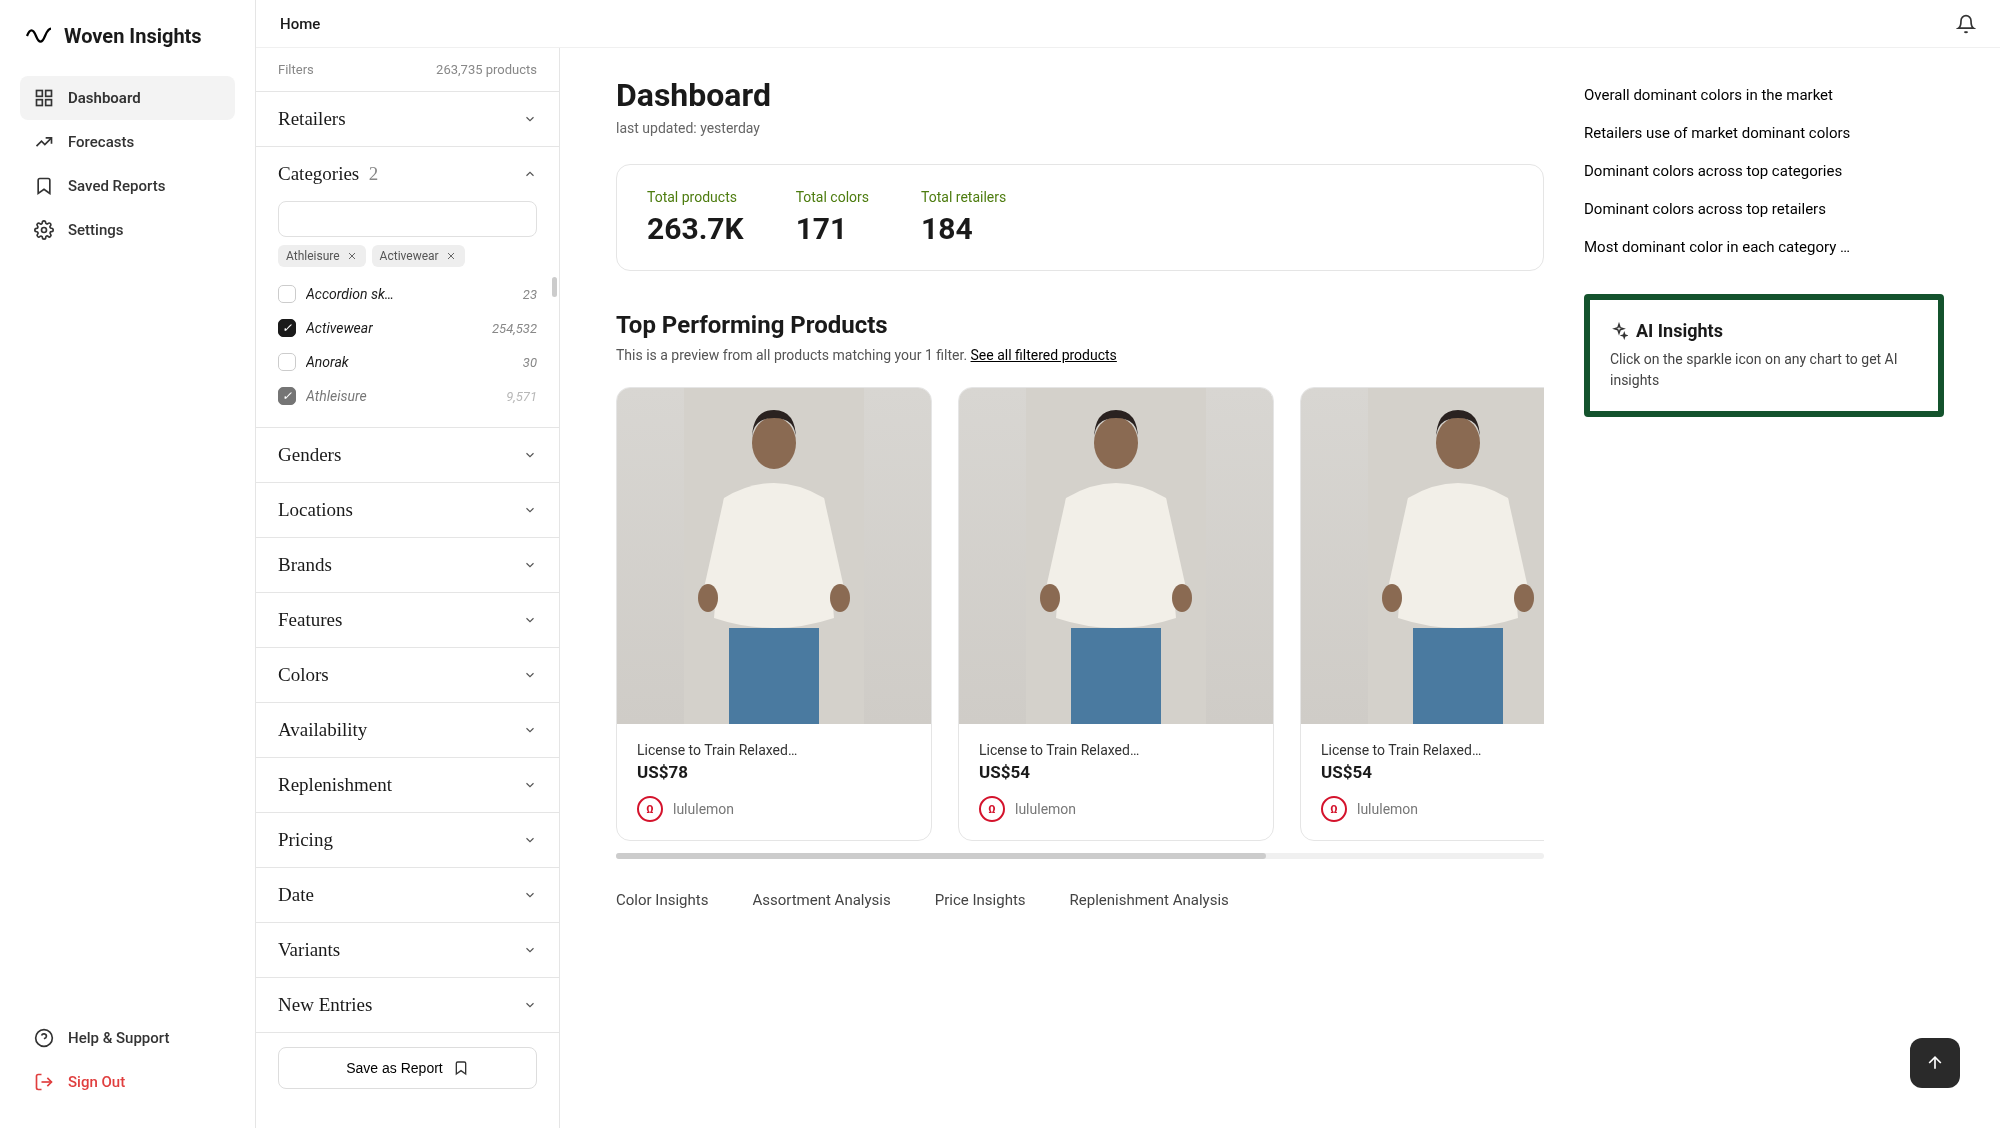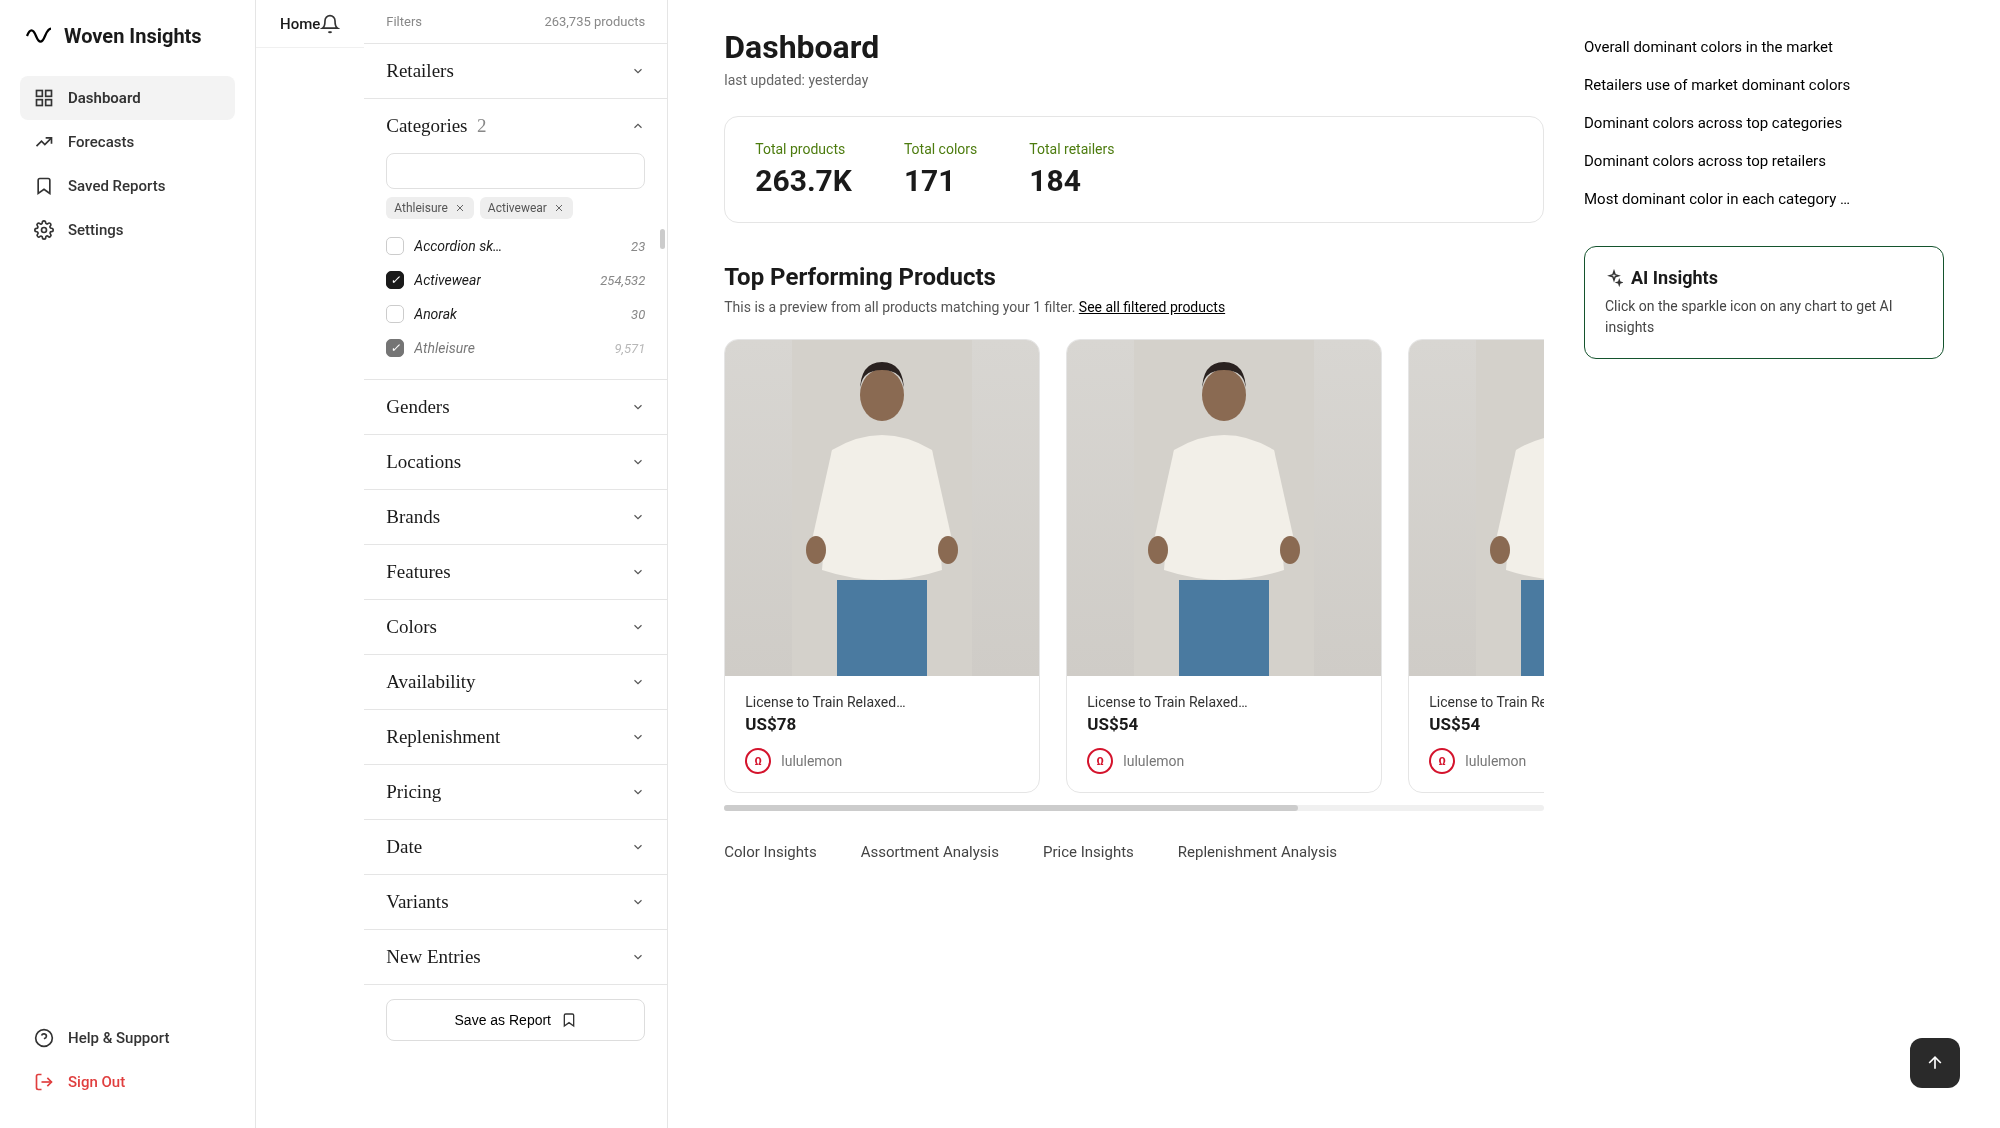--- a/index.html
+++ b/index.html
@@ -12,21 +12,21 @@
 .logo-icon { width: 30px; height: 18px; }
 .nav { flex: 1; padding: 0 20px; }
 .nav-item { display: flex; align-items: center; gap: 14px; padding: 12px 14px; border-radius: 8px; cursor: pointer; font-size: 15px; font-weight: 500; color: #333; }
 .nav-item.active { background: #f3f3f3; font-weight: 600; }
 .nav-item svg { width: 20px; height: 20px; flex-shrink: 0; }
 .nav-bottom { padding: 0 20px; }
 .nav-bottom .nav-item.danger { color: #e03e3e; }
 .nav-bottom .nav-item.danger svg { stroke: #e03e3e; }
 
 
-.main { flex: 1; display: flex; flex-direction: row; overflow: hidden; }
+.main { flex: 1; display: flex; flex-direction: column; overflow: hidden; }
 .topbar { height: 48px; display: flex; align-items: center; justify-content: space-between; padding: 0 24px; border-bottom: 1px solid #f0f0f0; }
 .breadcrumb { font-size: 15px; font-weight: 500; }
 .bell { width: 20px; height: 20px; cursor: pointer; }
 
 .content-area { flex: 1; display: flex; overflow: hidden; }
 
 
 .filter-panel { width: 304px; border-right: 1px solid #e5e5e5; overflow-y: auto; display: flex; flex-direction: column; }
 .filter-header { display: flex; justify-content: space-between; padding: 14px 22px; font-size: 13px; color: #888; border-bottom: 1px solid #e5e5e5; }
 .filter-section { border-bottom: 1px solid #e5e5e5; }
@@ -70,21 +70,21 @@
 .brand-badge { width: 26px; height: 26px; border-radius: 50%; border: 2px solid #d4132c; display: flex; align-items: center; justify-content: center; font-size: 11px; font-weight: 700; color: #d4132c; }
 .hscroll { height: 6px; margin-top: 12px; background: #f0f0f0; border-radius: 3px; position: relative; }
 .hscroll-thumb { position: absolute; left: 0; top: 0; height: 100%; width: 70%; background: #ccc; border-radius: 3px; }
 .tabs { display: flex; gap: 44px; margin-top: 24px; font-size: 15px; color: #444; }
 .tab { cursor: pointer; padding: 8px 0; }
 
 
 .dash-right { width: 360px; flex-shrink: 0; }
 .insight-links { margin-bottom: 28px; }
 .insight-link { padding: 10px 0; font-size: 15px; color: #000000; cursor: pointer; white-space: nowrap; overflow: hidden; text-overflow: ellipsis; }
-.ai-box { border: 1px solid #14532d; border-radius: 12px; padding: 20px; }
+.ai-box { border: 6px solid #14532d; border-radius: 4px; padding: 20px; }
 .ai-title { font-size: 18px; font-weight: 700; margin-bottom: 8px; display: flex; align-items: center; gap: 8px; }
 .ai-text { font-size: 14px; color: #444; line-height: 1.5; }
 
 
 .to-top { position: fixed; bottom: 40px; right: 40px; width: 50px; height: 50px; border-radius: 12px; background: #2a2a2a; display: flex; align-items: center; justify-content: center; cursor: pointer; }
 .to-top svg { stroke: #fff; }
 
 
 .person { width: 180px; }
 </style>

